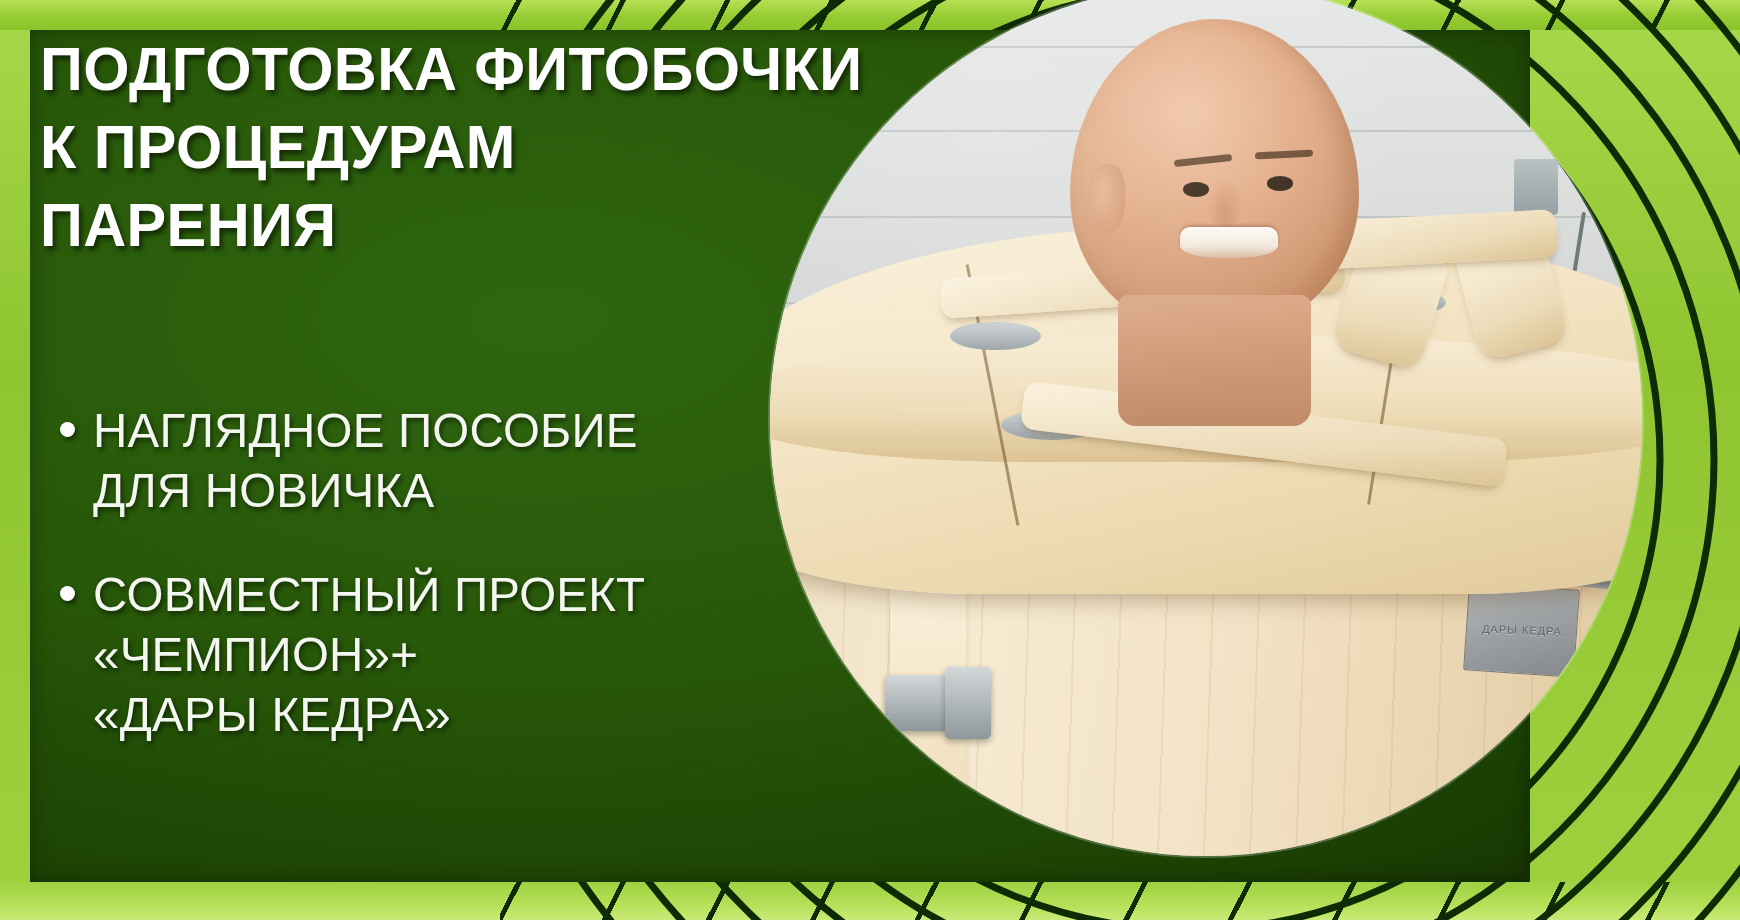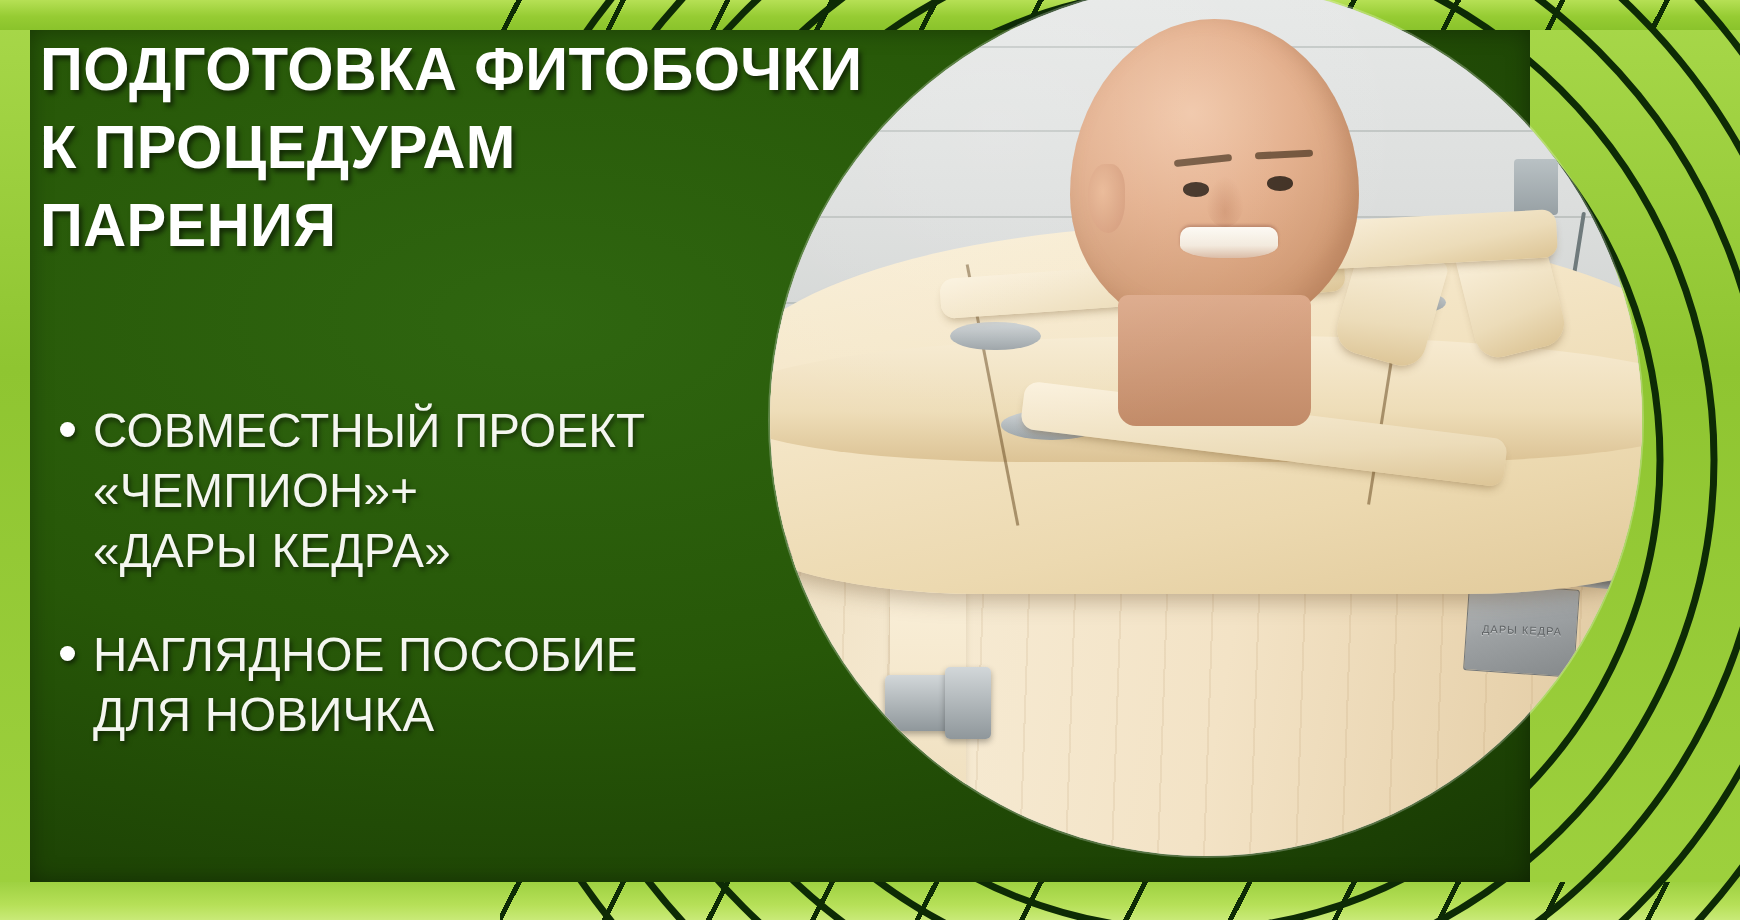--- a/index.html
+++ b/index.html
@@ -326,31 +326,31 @@
     <span class="hl-line">ПОДГОТОВКА ФИТОБОЧКИ</span>
     <span class="hl-line">К ПРОЦЕДУРАМ</span>
     <span class="hl-line">ПАРЕНИЯ</span>
   </div>
 
   <div class="bullets">
 
     <div class="bullet">
       <span class="dot"></span>
       <span class="btxt">
+        <span>НАГЛЯДНОЕ ПОСОБИЕ</span>
+        <span>ДЛЯ НОВИЧКА</span>
+      </span>
+    </div>
+
+    <div class="bullet">
+      <span class="dot"></span>
+      <span class="btxt">
         <span>СОВМЕСТНЫЙ ПРОЕКТ</span>
         <span>«ЧЕМПИОН»+</span>
         <span>«ДАРЫ КЕДРА»</span>
-      </span>
-    </div>
-
-    <div class="bullet">
-      <span class="dot"></span>
-      <span class="btxt">
-        <span>НАГЛЯДНОЕ ПОСОБИЕ</span>
-        <span>ДЛЯ НОВИЧКА</span>
       </span>
     </div>
 
   </div>
 
   <div class="photo">
     <div class="photo-inner">
 
       <div class="wall">
         <div class="wall-seam" style="top:62px;"></div>

